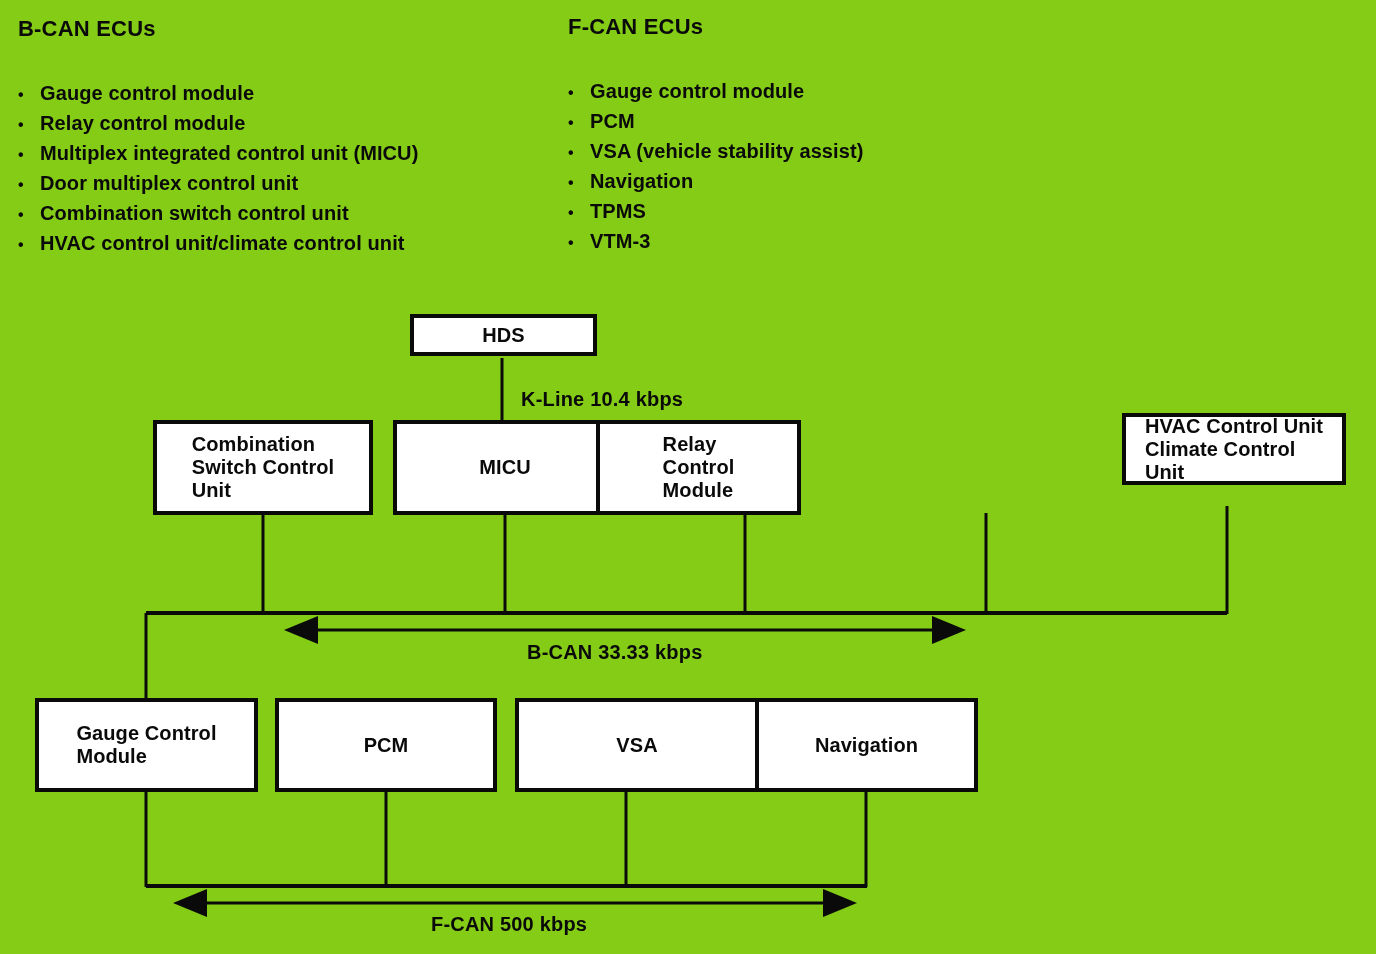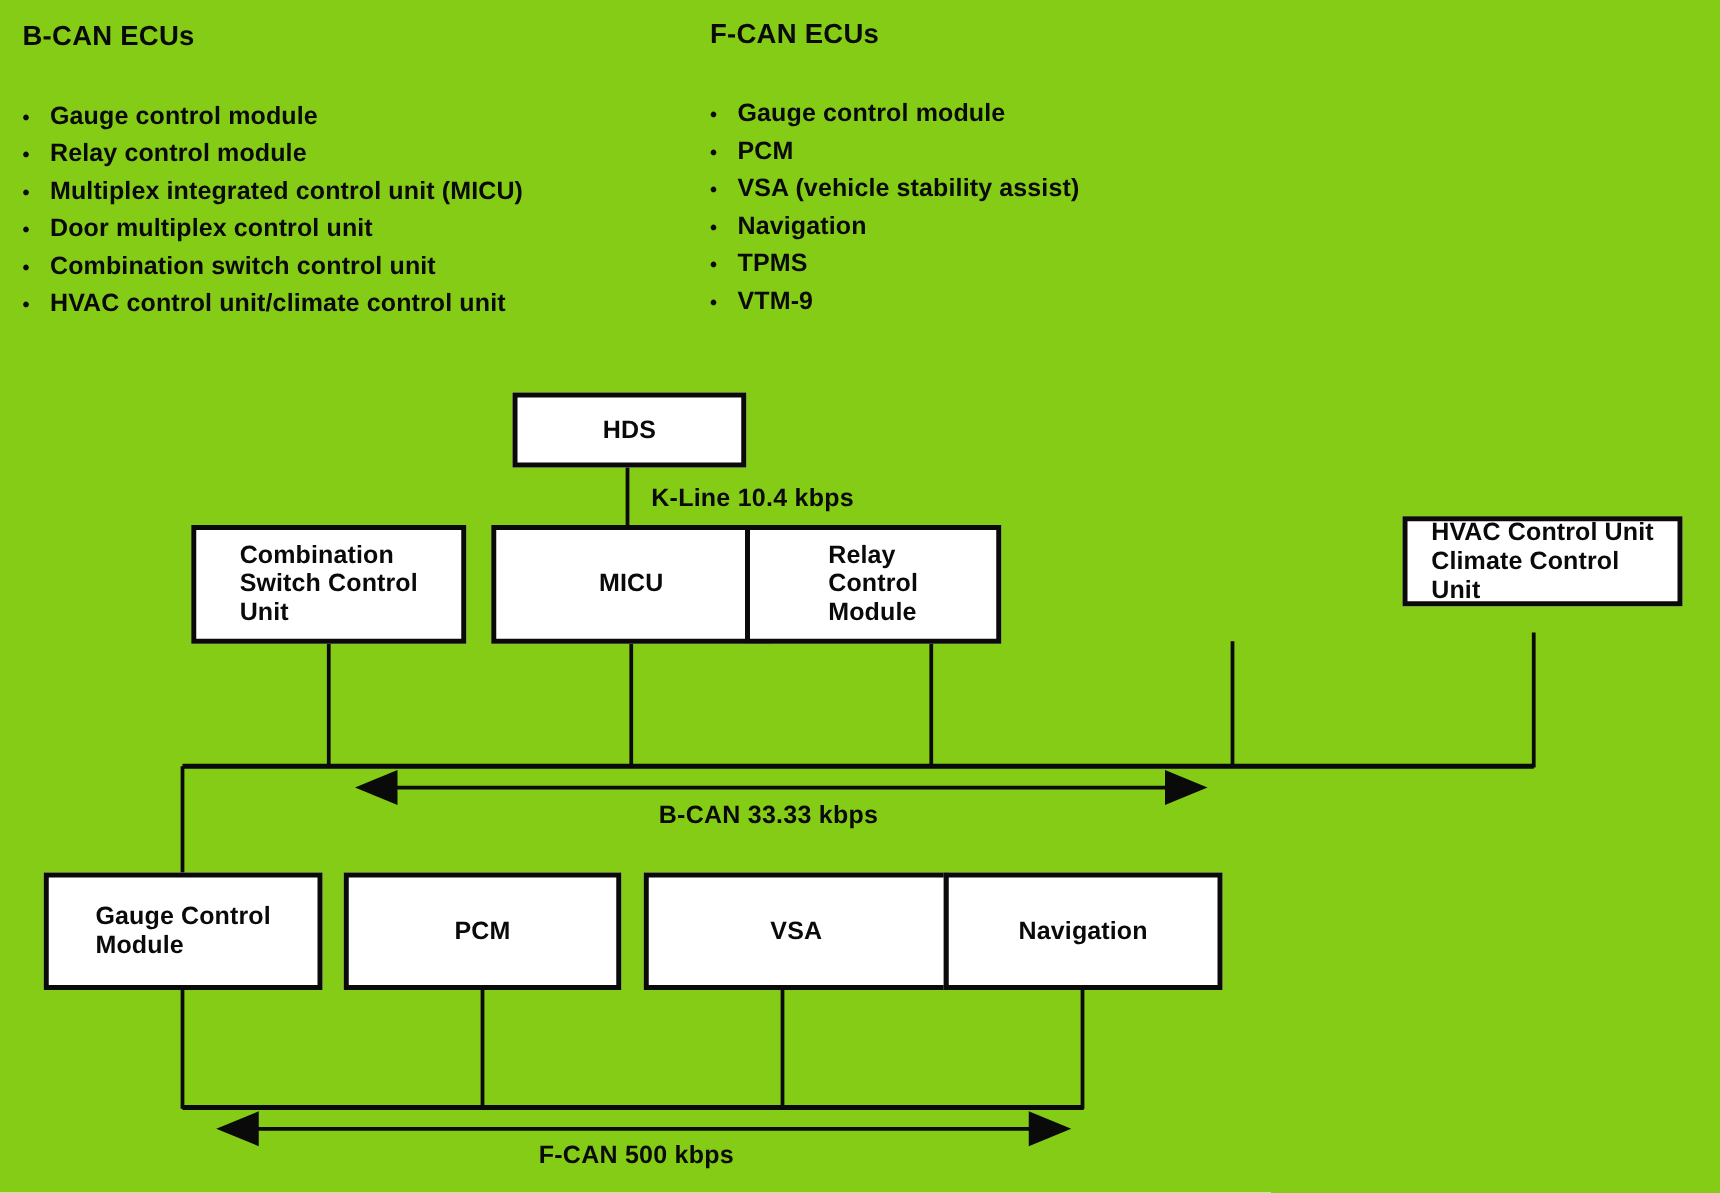--- a/index.html
+++ b/index.html
@@ -133,21 +133,21 @@
       <div class="ecu-item">
         <span class="bullet">•</span>
         <span>Navigation</span>
       </div>
       <div class="ecu-item">
         <span class="bullet">•</span>
         <span>TPMS</span>
       </div>
       <div class="ecu-item">
         <span class="bullet">•</span>
-        <span>VTM-9</span>
+        <span>VTM-3</span>
       </div>
     </div>
   </section>
 
   <svg class="wires" width="1376" height="954" viewBox="0 0 1376 954">
 
     <line x1="502" y1="358" x2="502" y2="422" stroke-width="3"></line>
 
     <line x1="263" y1="513" x2="263" y2="614" stroke-width="3"></line>
     <line x1="505" y1="513" x2="505" y2="614" stroke-width="3"></line>
@@ -172,21 +172,21 @@
       <polygon points="966,630 932,616 932,644"></polygon>
     </g>
 
     <g>
       <line x1="190" y1="903" x2="840" y2="903" stroke-width="3"></line>
       <polygon points="173,903 207,889 207,917"></polygon>
       <polygon points="857,903 823,889 823,917"></polygon>
     </g>
   </svg>
 
-  <div class="node" style="left:410px; top:314px; width:187px; height:60px;">
+  <div class="node" style="left:410px; top:314px; width:187px; height:42px;">
     <span class="node-label center">HDS</span>
   </div>
 
   <div class="node" style="left:153px; top:420px; width:220px; height:95px;">
     <span class="node-label">Combination
 Switch Control
 Unit</span>
   </div>
   <div class="node" style="left:393px; top:420px; width:224px; height:95px;">
     <span class="node-label center">MICU</span>

